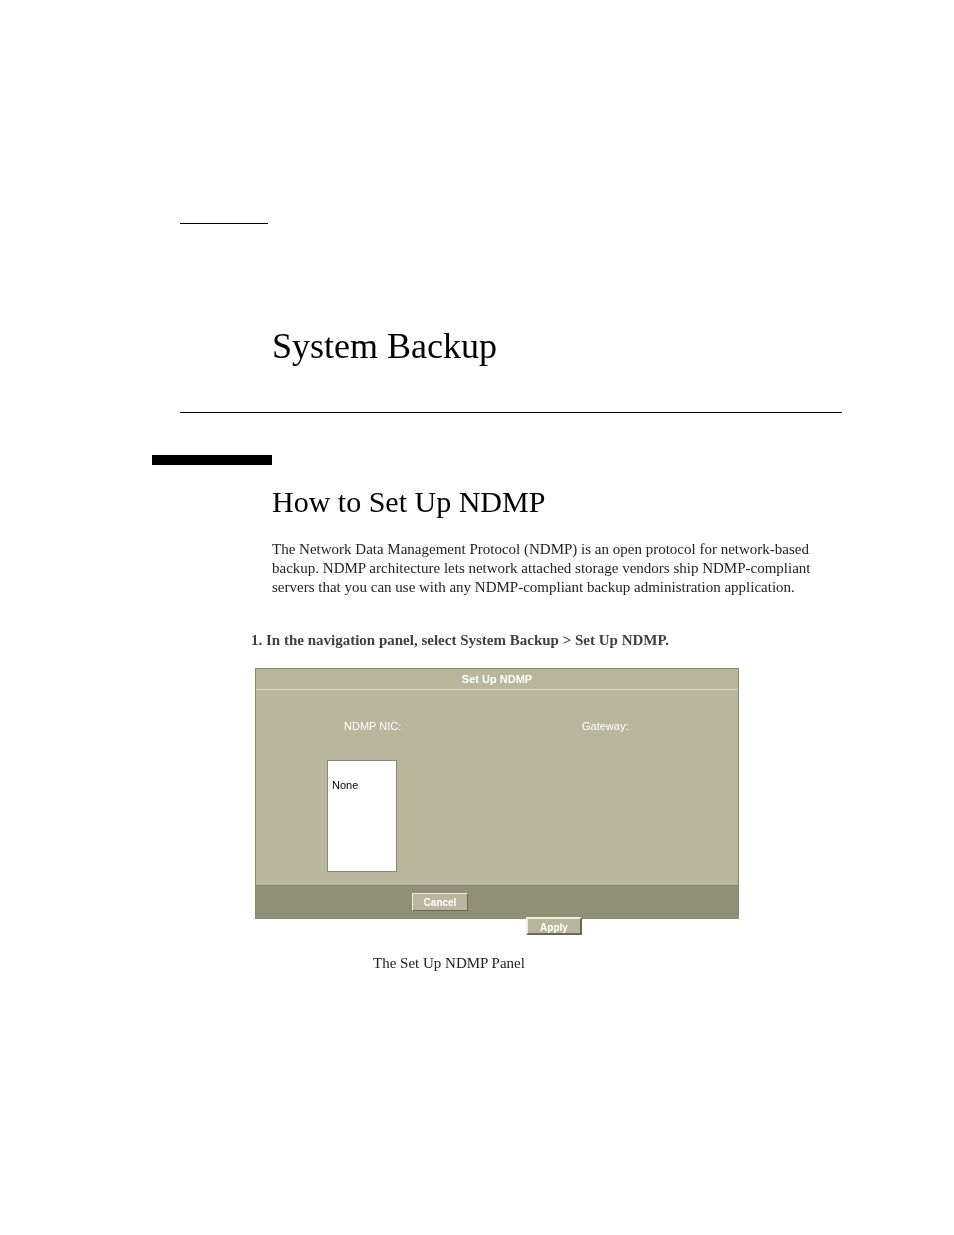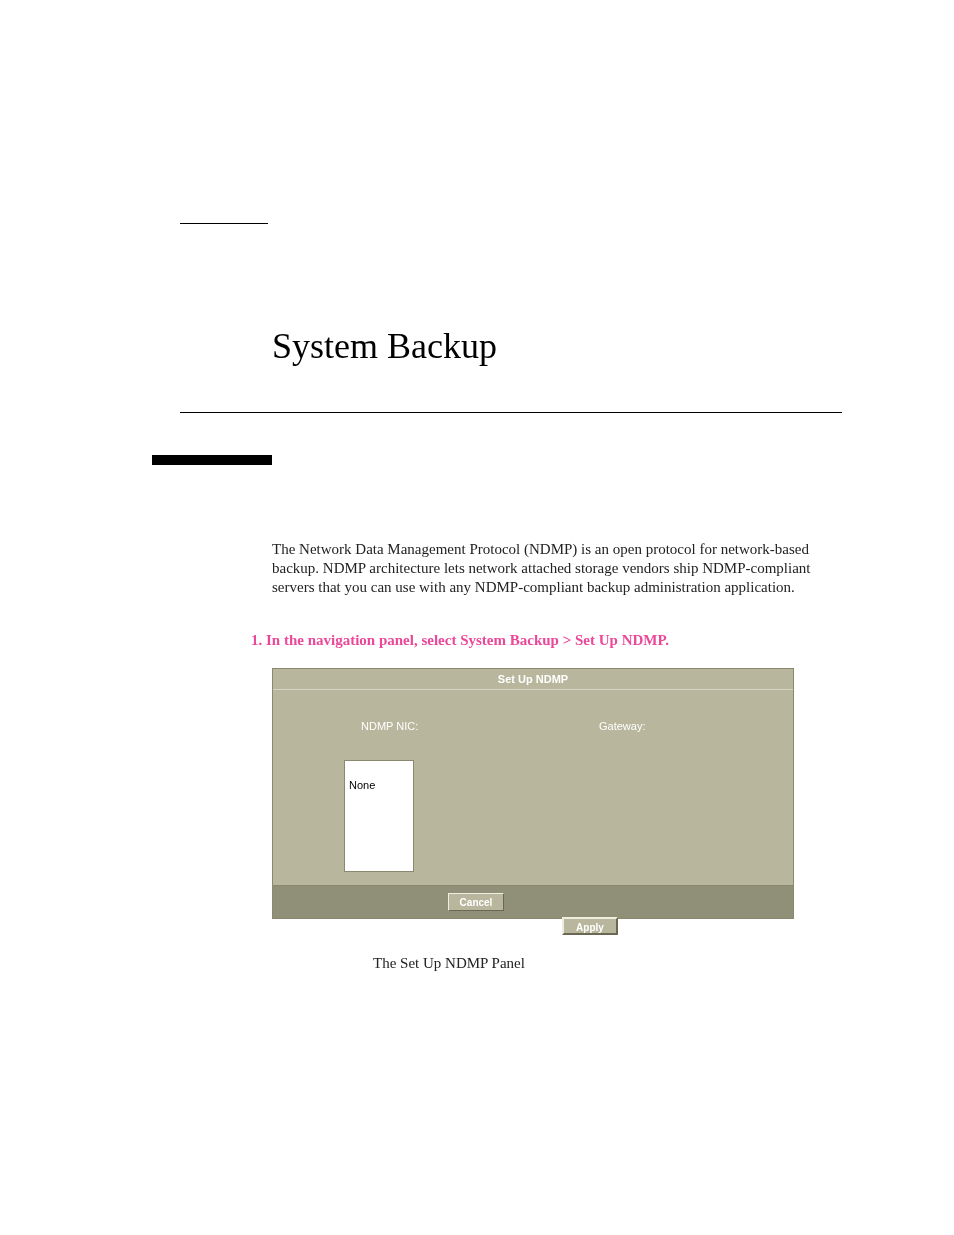--- a/index.html
+++ b/index.html
@@ -67,27 +67,27 @@
     color: #222;
   }
   .step-line {
     position: absolute;
     left: 251px;
     top: 632px;
     right: 112px;
     font-family: Georgia, 'Times New Roman', serif;
     font-size: 15px;
     font-weight: bold;
-    color: #ec4899;
+    color: #404040;
   }
   .panel-figure {
     position: absolute;
-    left: 272px;
+    left: 255px;
     top: 668px;
-    width: 522px;
+    width: 484px;
   }
   .panel-outer {
     border: 1px solid #8a886f;
     background: #b8b69c;
     font-family: Verdana, Geneva, sans-serif;
     font-size: 11px;
     color: #ffffff;
   }
   .panel-titlebar {
     height: 20px;
@@ -174,20 +174,21 @@
 <div class="page">
 
   <div class="rule-short"></div>
 
   <div class="chapter-title">System Backup</div>
 
   <div class="rule-full"></div>
 
   <div class="thick-bar"></div>
 
+  <div class="section-title">How to Set Up NDMP</div>
 
   <div class="body-text">The Network Data Management Protocol (NDMP) is an open protocol for network-based backup. NDMP architecture lets network attached storage vendors ship NDMP-compliant servers that you can use with any NDMP-compliant backup administration application.</div>
 
   <div class="step-line">
     <span>1.</span>
     <span>In the navigation panel, select System Backup &gt; Set Up NDMP.</span>
   </div>
 
   <div class="panel-figure">
     <div class="panel-outer">

